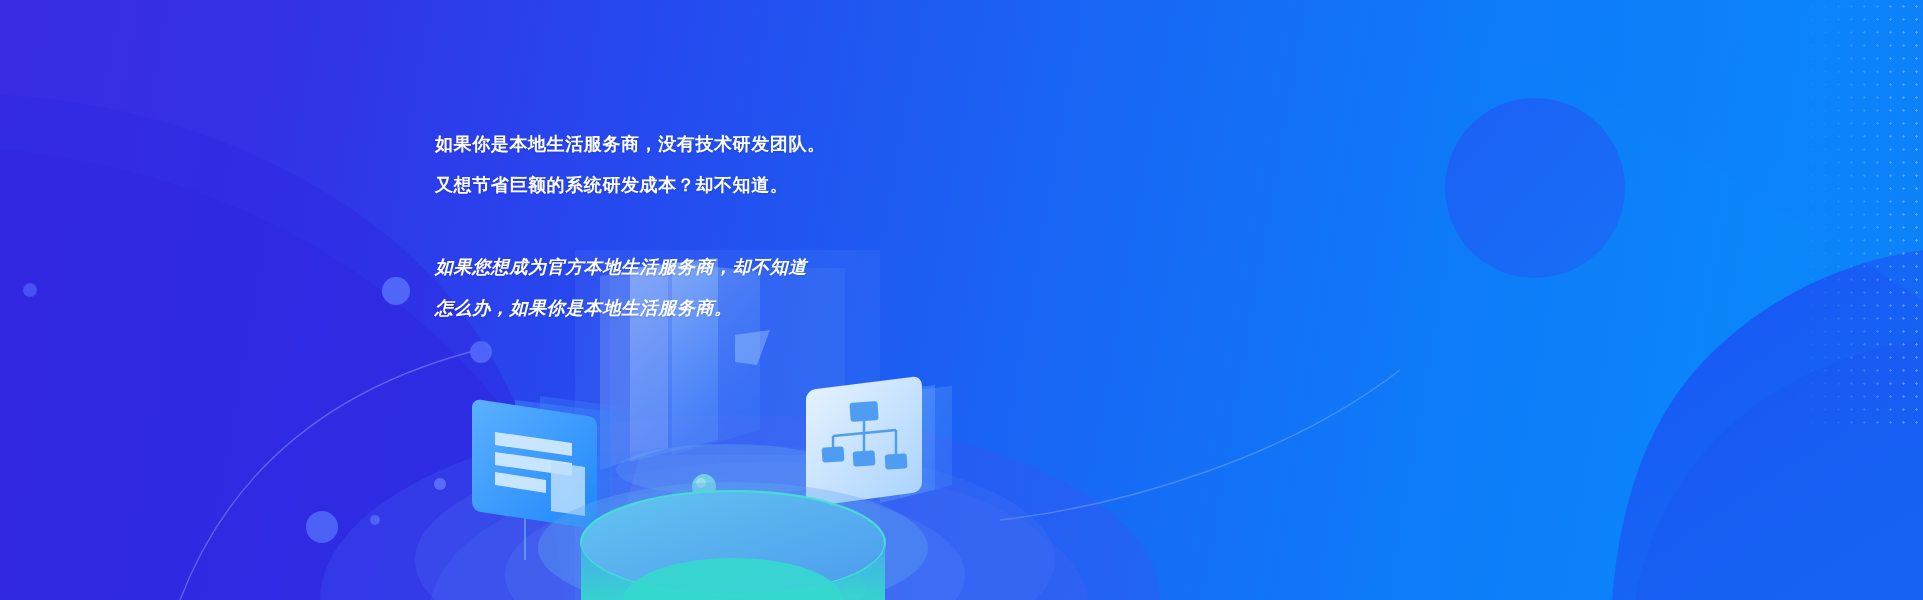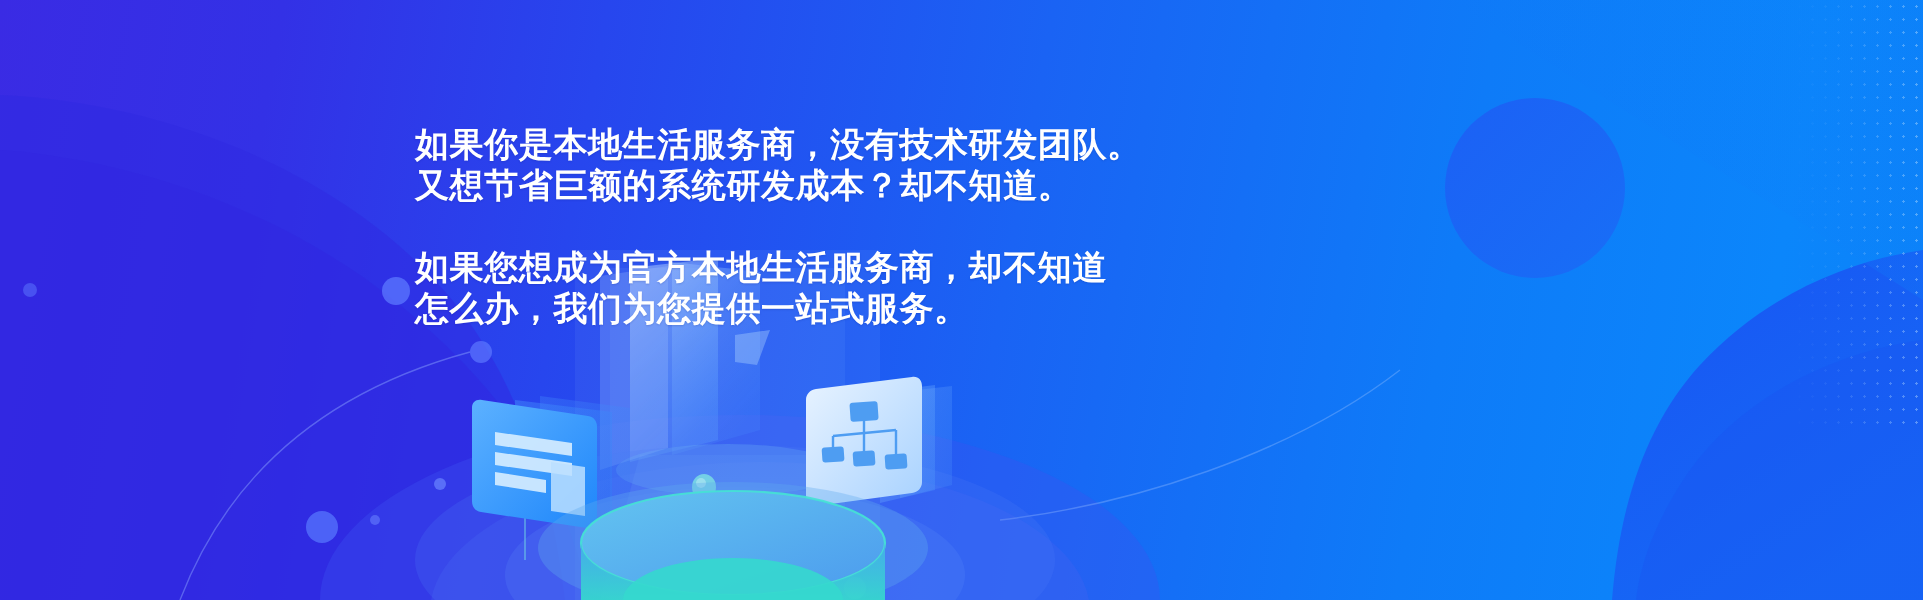--- a/index.html
+++ b/index.html
@@ -41,28 +41,29 @@
 
   
   .copy {
     position:absolute;
     left:415px; top:124px;
     width:760px;
     z-index:40;
   }
   .copy p {
     color:#FFFFFF;
-    font-size:34px;
+    font-size:18px;
     font-weight:bold;
     line-height:41px;
     letter-spacing:.6px;
     text-shadow:0 1px 2px rgba(10,30,120,.18);
     white-space:nowrap;
-  }
-  .copy .para + .para { margin-top:41px; }
+    margin-left:20px;
+  }
+  .copy .para + .para { margin-top:41px;font-style:italic; }
 
   
   .illustration {
     position:absolute;
     left:0; top:0;
     width:1923px; height:600px;
     z-index:20;
     pointer-events:none;
   }
   .illustration svg { display:block; width:1923px; height:600px; }
@@ -274,17 +275,17 @@
     </svg>
   </div>
 
   <div class="copy">
     <div class="para">
       <p>如果你是本地生活服务商，没有技术研发团队。</p>
       <p>又想节省巨额的系统研发成本？却不知道。</p>
     </div>
     <div class="para">
       <p>如果您想成为官方本地生活服务商，却不知道</p>
-      <p>怎么办，我们为您提供一站式服务。</p>
+      <p>怎么办，如果你是本地生活服务商。</p>
     </div>
   </div>
 
 </div>
 
 </body></html>

